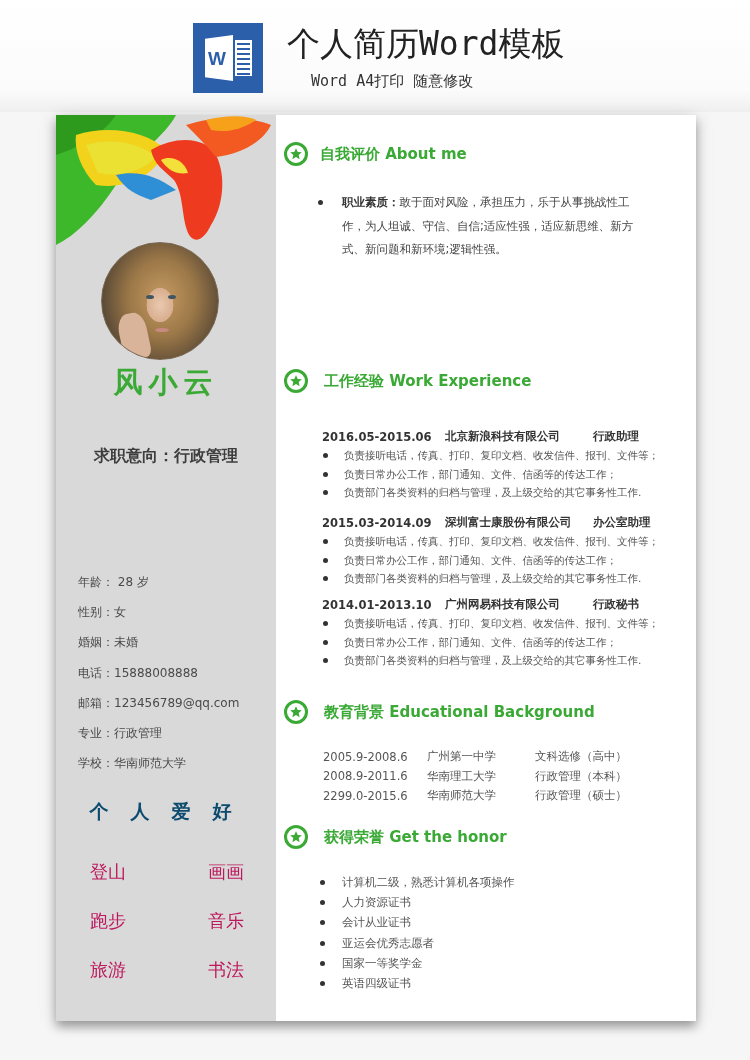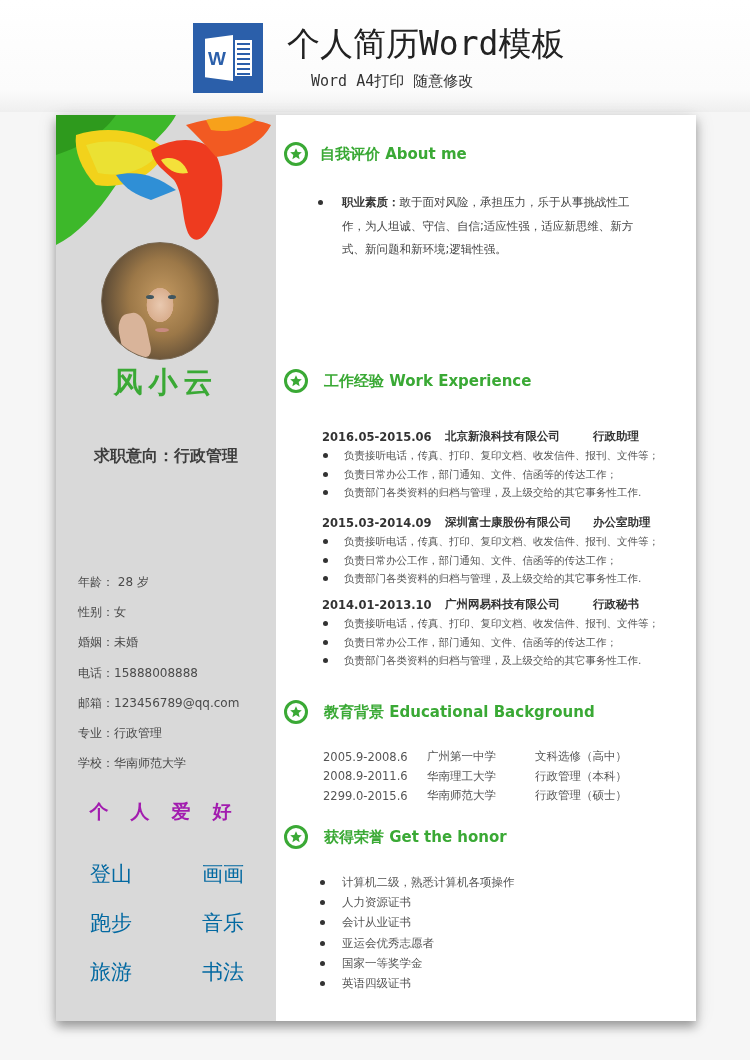--- a/index.html
+++ b/index.html
@@ -80,26 +80,26 @@
     position: absolute; left: 0; top: 331px; width: 220px; text-align: center;
     font-size: 16px; font-weight: bold; color: #3d3d3d;
   }
   .info { position: absolute; left: 22px; top: 412px; margin-top: 40px; }
   .info .row {
     height: 30.3px; font-size: 12px; color: #4a4a4a;
     display: flex; align-items: center;
   }
   .hobby-title {
     position: absolute; left: 0; top: 684px; width: 220px; text-align: center;
-    font-size: 19px; font-weight: bold; color: #a21caf; letter-spacing: 22px; padding-left: 11px;
+    font-size: 19px; font-weight: bold; color: #0c4a6e; letter-spacing: 22px; padding-left: 11px;
   }
   .hobbies { position: absolute; left: 34px; top: 745px; width: 154px; }
   .hobbies .hrow {
     display: flex; justify-content: space-between; height: 49px;
-    font-size: 21px; color: #0369a1;
+    font-size: 18px; color: #be185d;
   }
 
   
   .main { position: absolute; left: 220px; top: 0; width: 420px; height: 906px; }
   .sec-head { position: absolute; left: 8px; display: flex; align-items: center; }
   .sec-head .star {
     width: 24px; height: 24px; border-radius: 50%; border: 3px solid #3aa935;
     display: flex; align-items: center; justify-content: center;
   }
   .sec-head .title {

